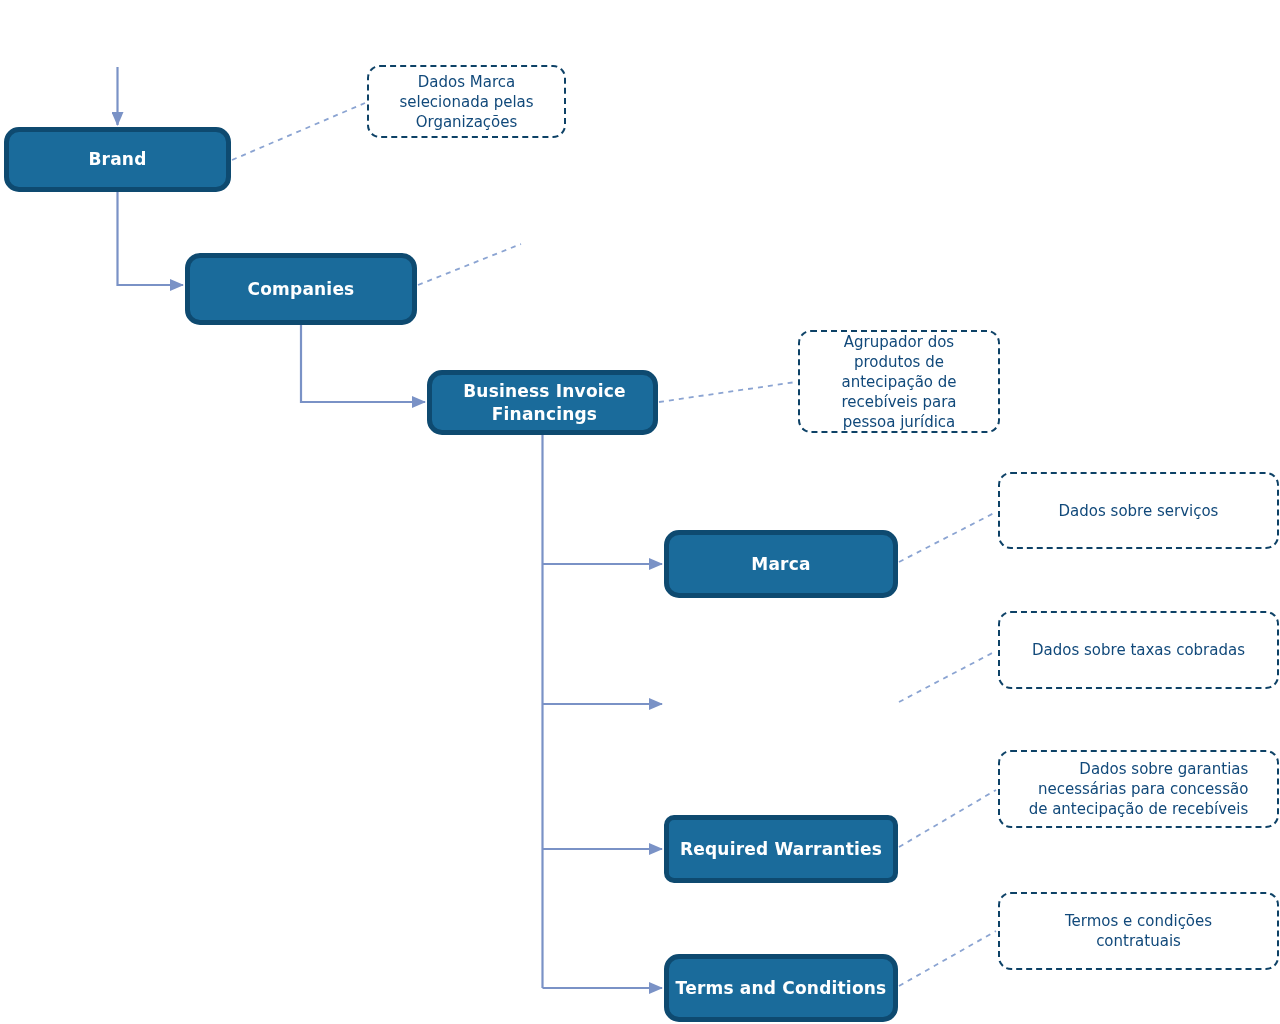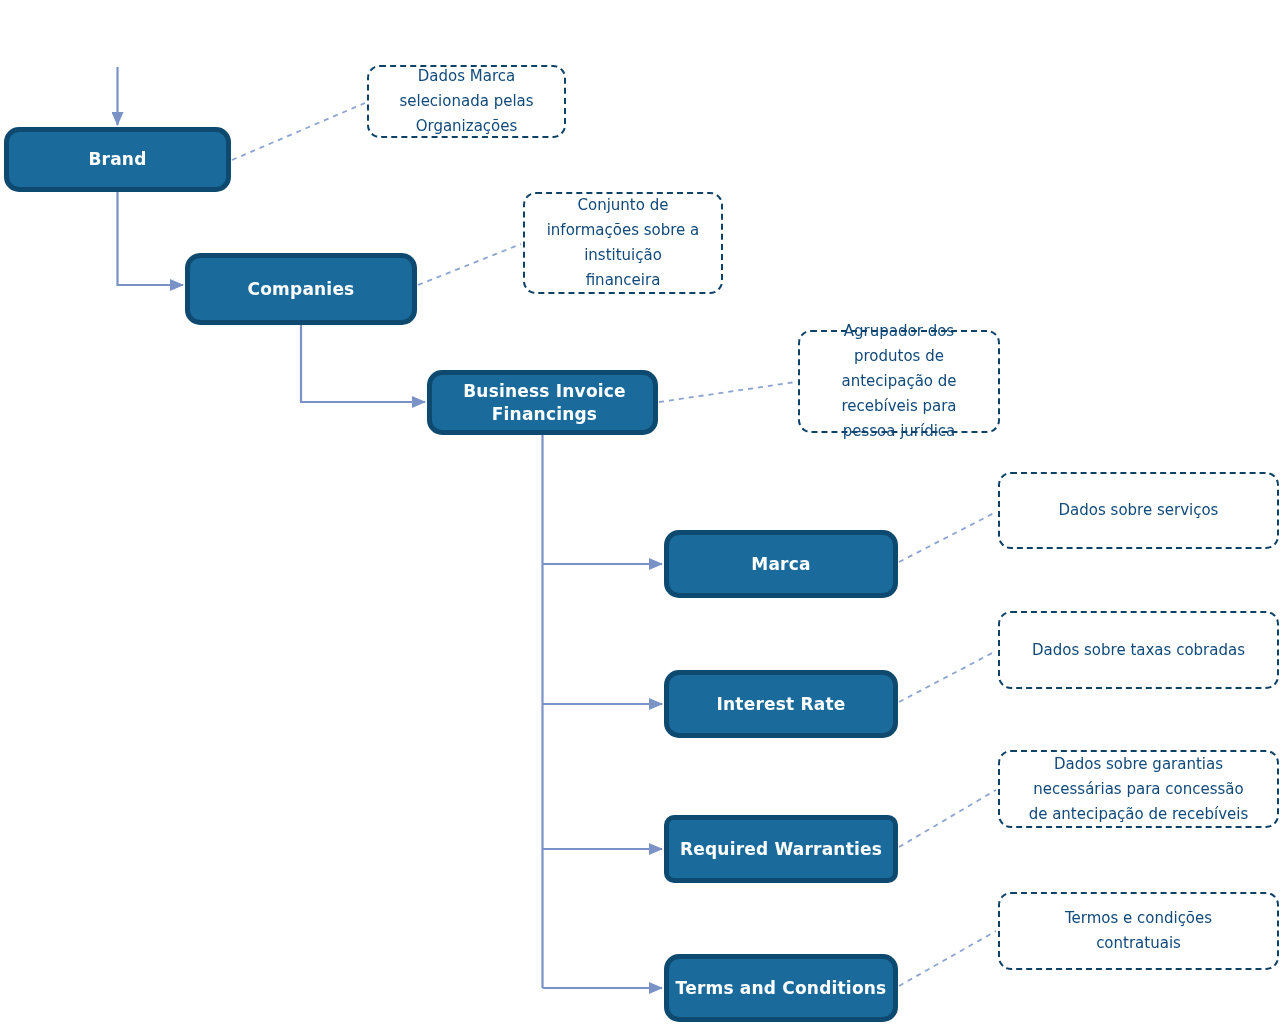--- a/index.html
+++ b/index.html
@@ -63,21 +63,21 @@
   .note {
     position: absolute;
     display: flex;
     align-items: center;
     justify-content: center;
     text-align: center;
     border: 2px dashed var(--note-border);
     border-radius: 13px;
     color: var(--note-text);
     font-size: 15px;
-    line-height: 25px;
+    line-height: 20px;
     white-space: pre-line;
     padding: 2px 6px;
   }
 </style>
 </head>
 <body>
 
 <div class="stage">
 
   <svg class="connector-layer" viewBox="0 0 1280 1024" xmlns="http://www.w3.org/2000/svg">
@@ -107,45 +107,40 @@
 
 
   <div class="node" style="left:4px; top:127px; width:227px; height:65px;">Brand</div>
 
   <div class="node" style="left:185px; top:253px; width:232px; height:72px;">Companies</div>
 
   <div class="node" style="left:427px; top:370px; width:231px; height:65px;padding-left:8px;">Business Invoice Financings</div>
 
   <div class="node" style="left:664px; top:530px; width:234px; height:68px;">Marca</div>
 
-  <div class="node" style="left:664px; top:670px; width:234px; height:68px;">Interest Rate</div>
 
   <div class="node" style="left:664px; top:815px; width:234px; height:68px;border-radius:10px;">Required Warranties</div>
 
   <div class="node" style="left:664px; top:954px; width:234px; height:68px;">Terms and Conditions</div>
 
   <div class="note" style="left:367px; top:65px; width:199px; height:73px;">Dados Marca
 selecionada pelas
 Organizações</div>
 
-  <div class="note" style="left:523px; top:192px; width:200px; height:102px;">Conjunto de
-informações sobre a
-instituição
-financeira</div>
 
   <div class="note" style="left:798px; top:330px; width:202px; height:103px;">Agrupador dos
 produtos de
 antecipação de
 recebíveis para
 pessoa jurídica</div>
 
   <div class="note" style="left:998px; top:472px; width:281px; height:77px;">Dados sobre serviços</div>
 
   <div class="note" style="left:998px; top:611px; width:281px; height:78px;">Dados sobre taxas cobradas</div>
 
-  <div class="note" style="left:998px; top:750px; width:281px; height:78px;">Dados sobre garantias
+  <div class="note" style="left:998px; top:750px; width:281px; height:78px;text-align:right;">Dados sobre garantias
 necessárias para concessão
 de antecipação de recebíveis</div>
 
   <div class="note" style="left:998px; top:892px; width:281px; height:78px;">Termos e condições
 contratuais</div>
 
 </div>
 
 </body></html>

